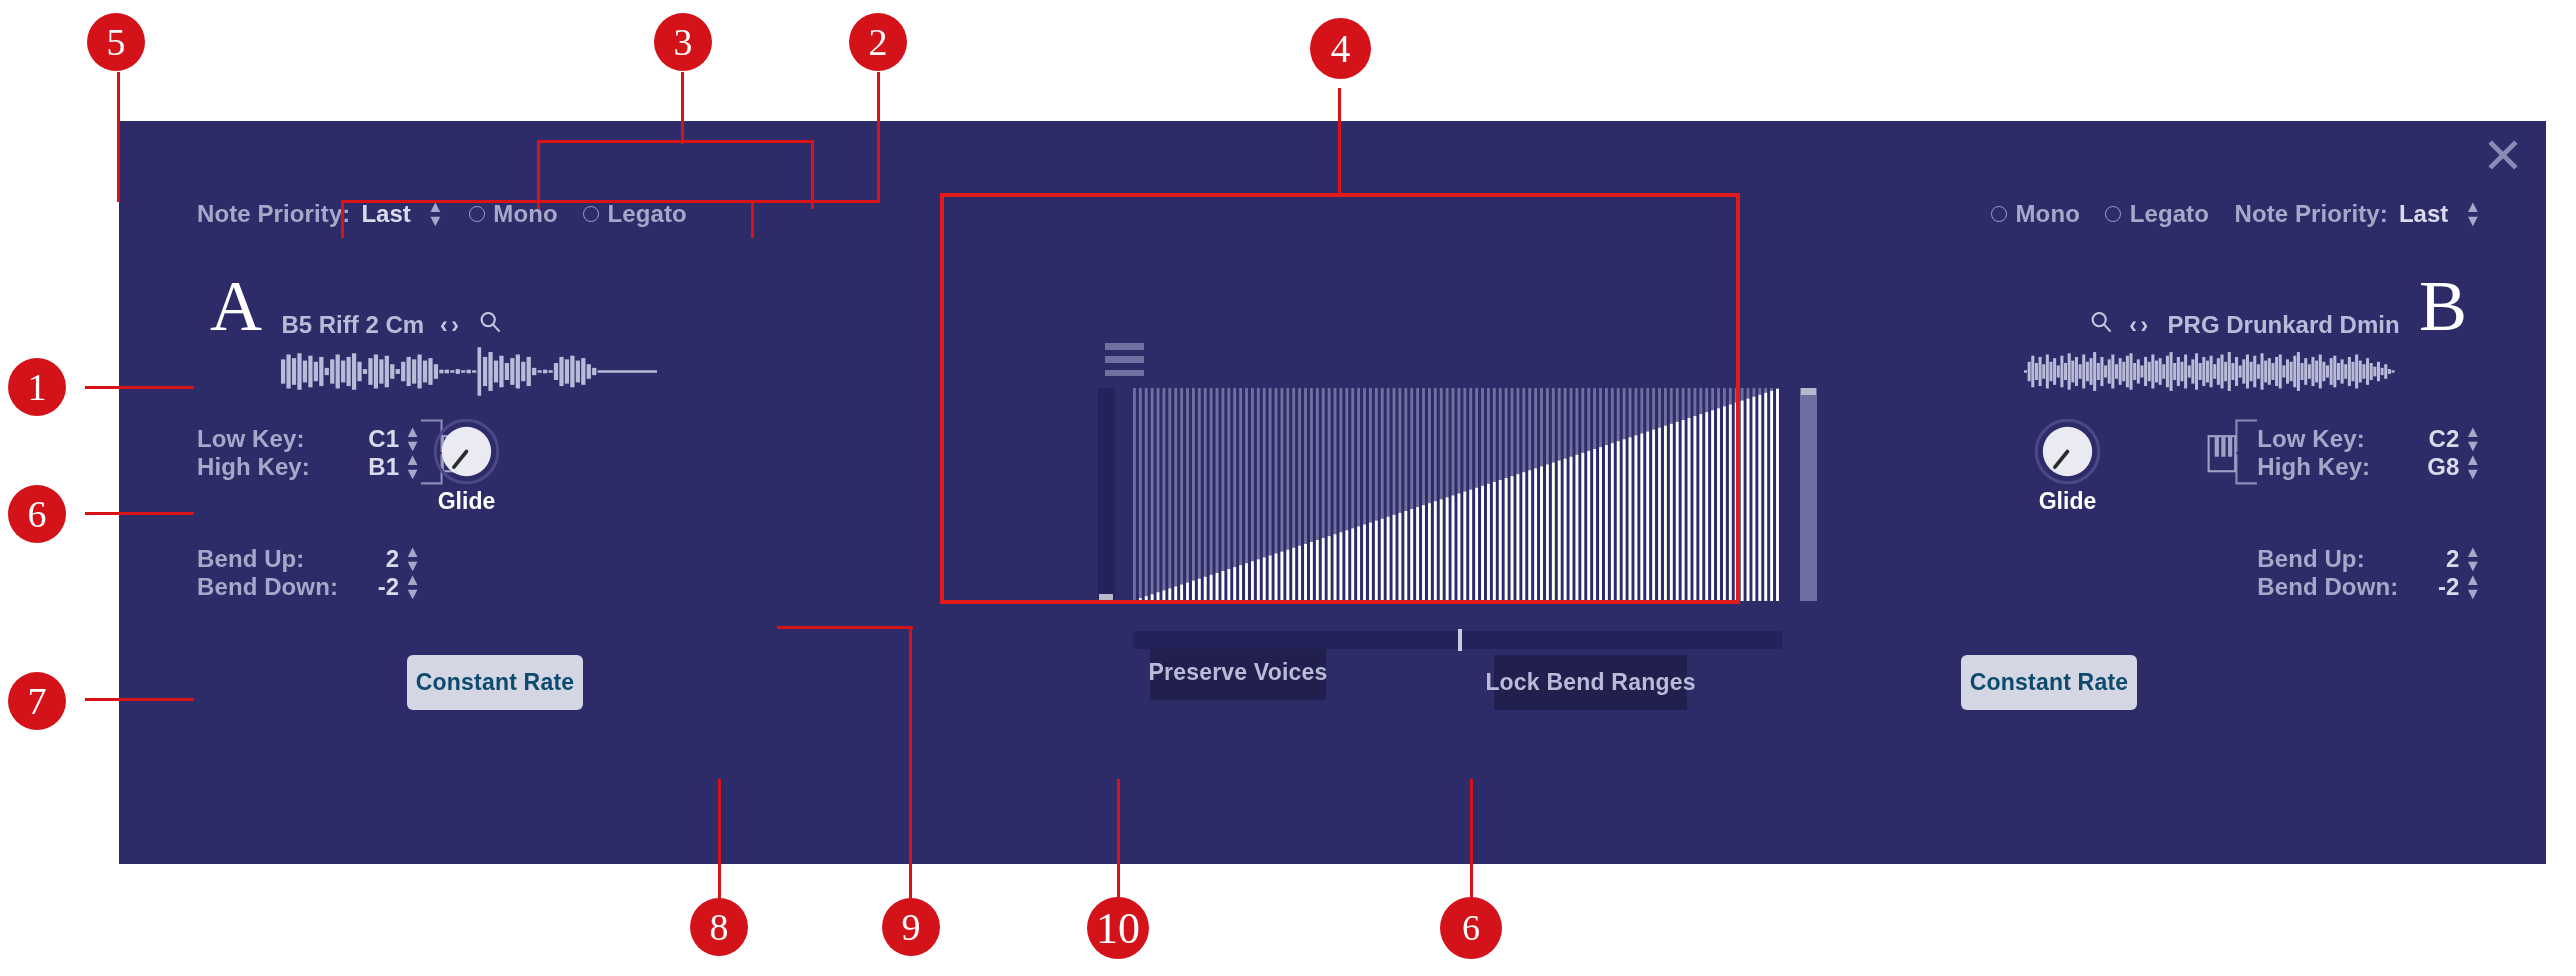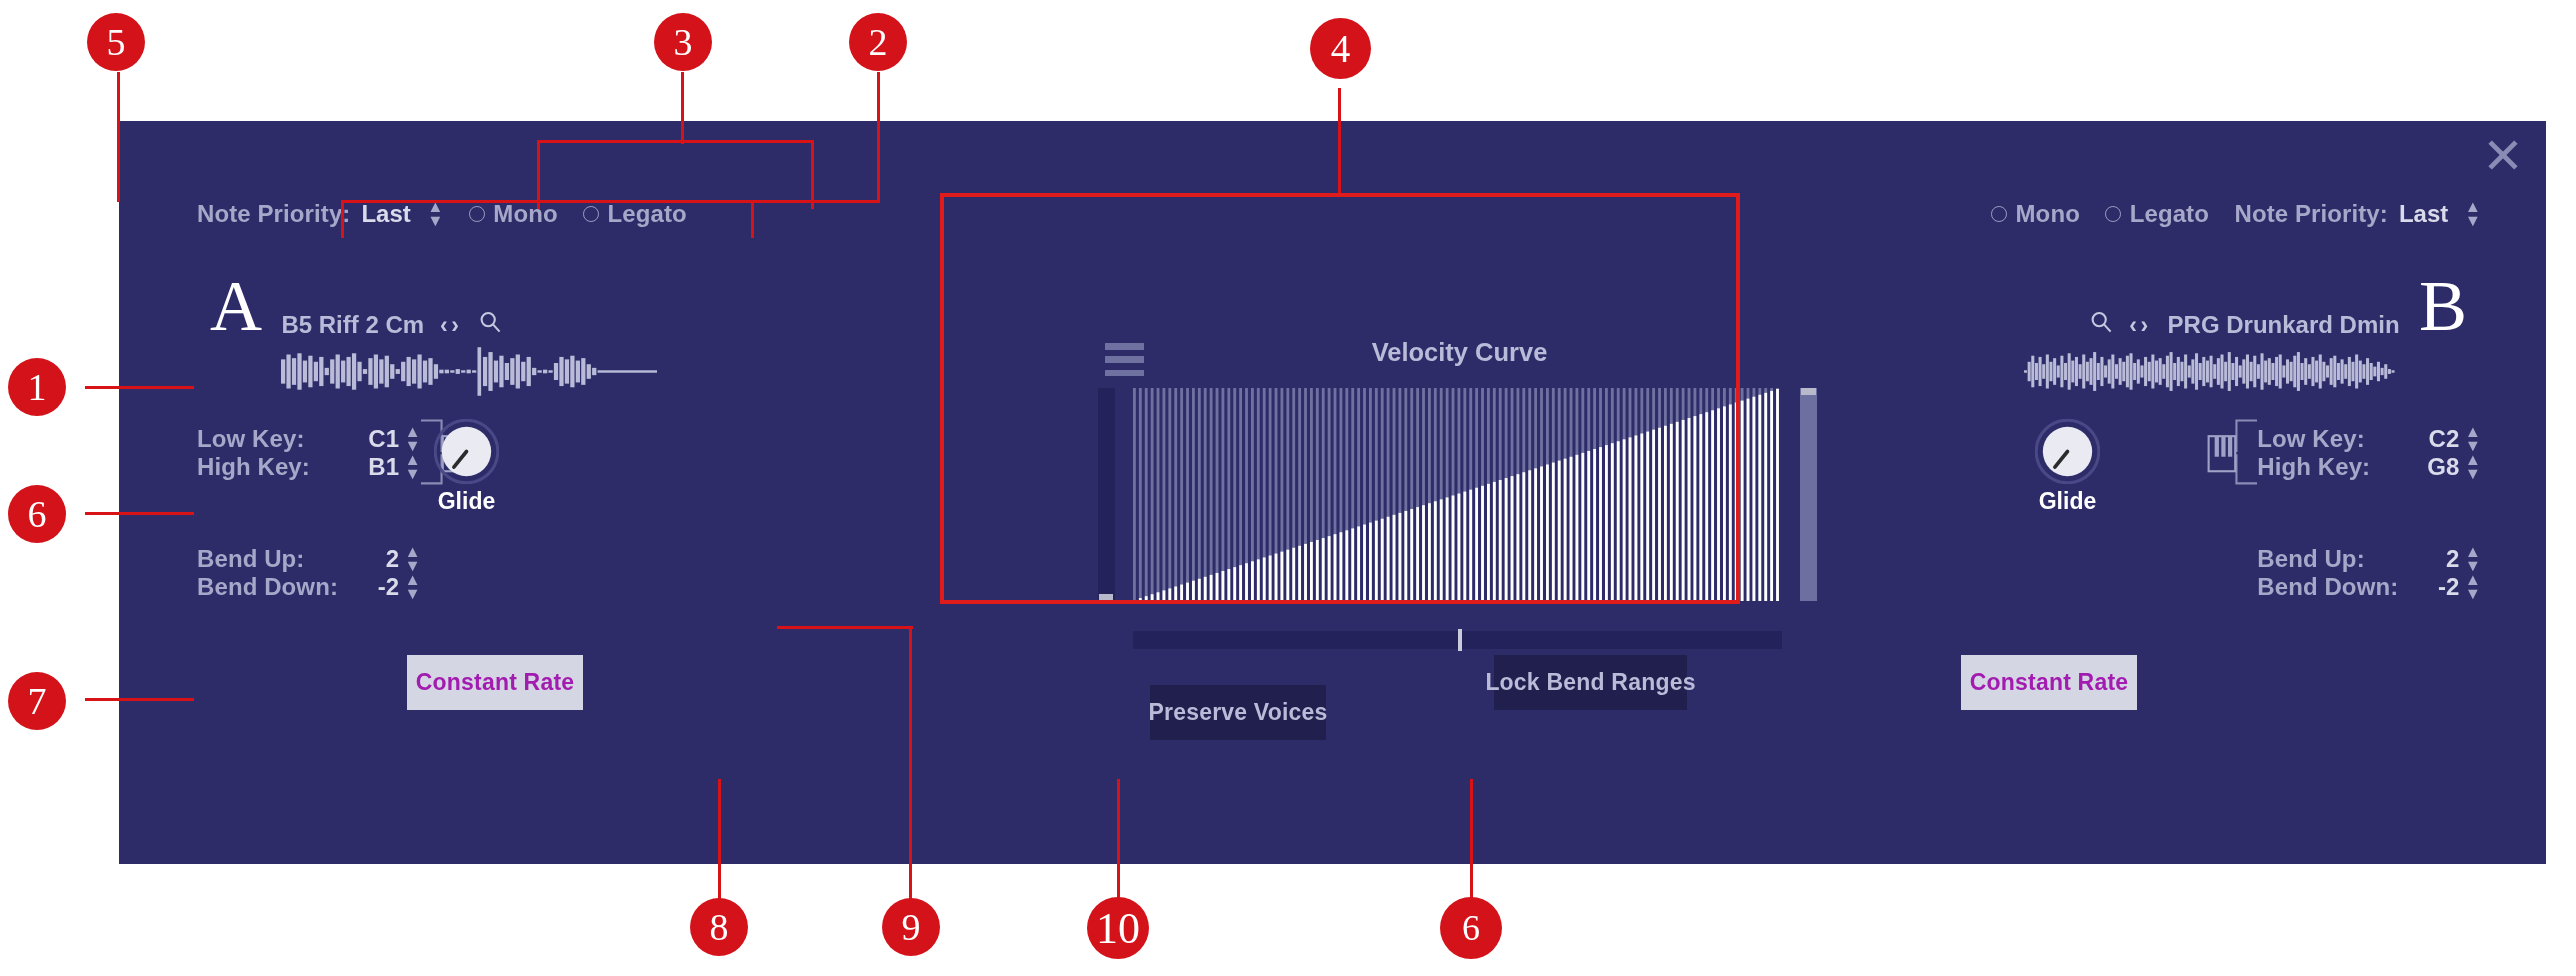--- a/index.html
+++ b/index.html
@@ -64,26 +64,26 @@
           align-items:center;gap:3.6px;}
   .glideR{position:absolute;left:1916px;top:298px;display:flex;flex-direction:column;
           align-items:center;gap:3.6px;}
   .knob{width:65px;height:65px;cursor:pointer;}
   .glidelabel{color:#ffffff;font-size:23px;font-weight:700;}
 
   
   .btn{font-size:23px;font-weight:700;text-align:center;
        display:flex;align-items:center;justify-content:center;cursor:pointer;
        white-space:nowrap;letter-spacing:0.2px;}
-  .btn-light{background:#d5d6e4;color:#a21caf;}
+  .btn-light{background:#d5d6e4;color:#0c4a6e;border-radius:6px;}
   .btn-dark{background:#201f4d;color:#b9bbd8;}
 
   #btnConstA{position:absolute;left:288px;top:534px;width:176px;height:55px;}
   #btnConstB{position:absolute;left:1842px;top:534px;width:176px;height:55px;}
-  #btnPreserve{position:absolute;left:1031px;top:564px;width:176px;height:55px;}
+  #btnPreserve{position:absolute;left:1031px;top:524px;width:176px;height:55px;}
   #btnLock{position:absolute;left:1375px;top:534px;width:193px;height:55px;}
 
   
   #vc{position:absolute;left:970px;top:200px;width:741px;height:364px;}
   .vc-title{position:absolute;left:0;right:0;top:17px;text-align:center;
             color:#b9bbd8;font-size:25.5px;font-weight:700;}
   .hamburger{position:absolute;left:15.8px;top:22px;width:39px;cursor:pointer;}
   .hamburger i{display:block;height:6.7px;background:#6f71a0;margin-bottom:6.7px;border-radius:0.6px;}
 
   .vc-body{position:absolute;left:0;top:67px;width:741px;height:224px;}
@@ -491,21 +491,20 @@
   <div id="btnConstB" class="btn btn-light">Constant Rate</div>
   <div id="btnPreserve" class="btn btn-dark">Preserve Voices</div>
   <div id="btnLock" class="btn btn-dark">Lock Bend Ranges</div>
 
   <div id="vc">
     <div class="hamburger">
       <i></i>
         <i></i>
         <i></i>
     </div>
-    <div class="vc-title">Velocity Curve</div>
 
     <div class="vc-body">
       <div class="vslider" id="vsLeft">
         <div class="track"></div>
         <div class="thumb" style="bottom:0;"></div>
       </div>
       <div class="vslider" id="vsRight">
         <div class="track"></div>
         <div class="thumb" style="top:0;"></div>
       </div>

